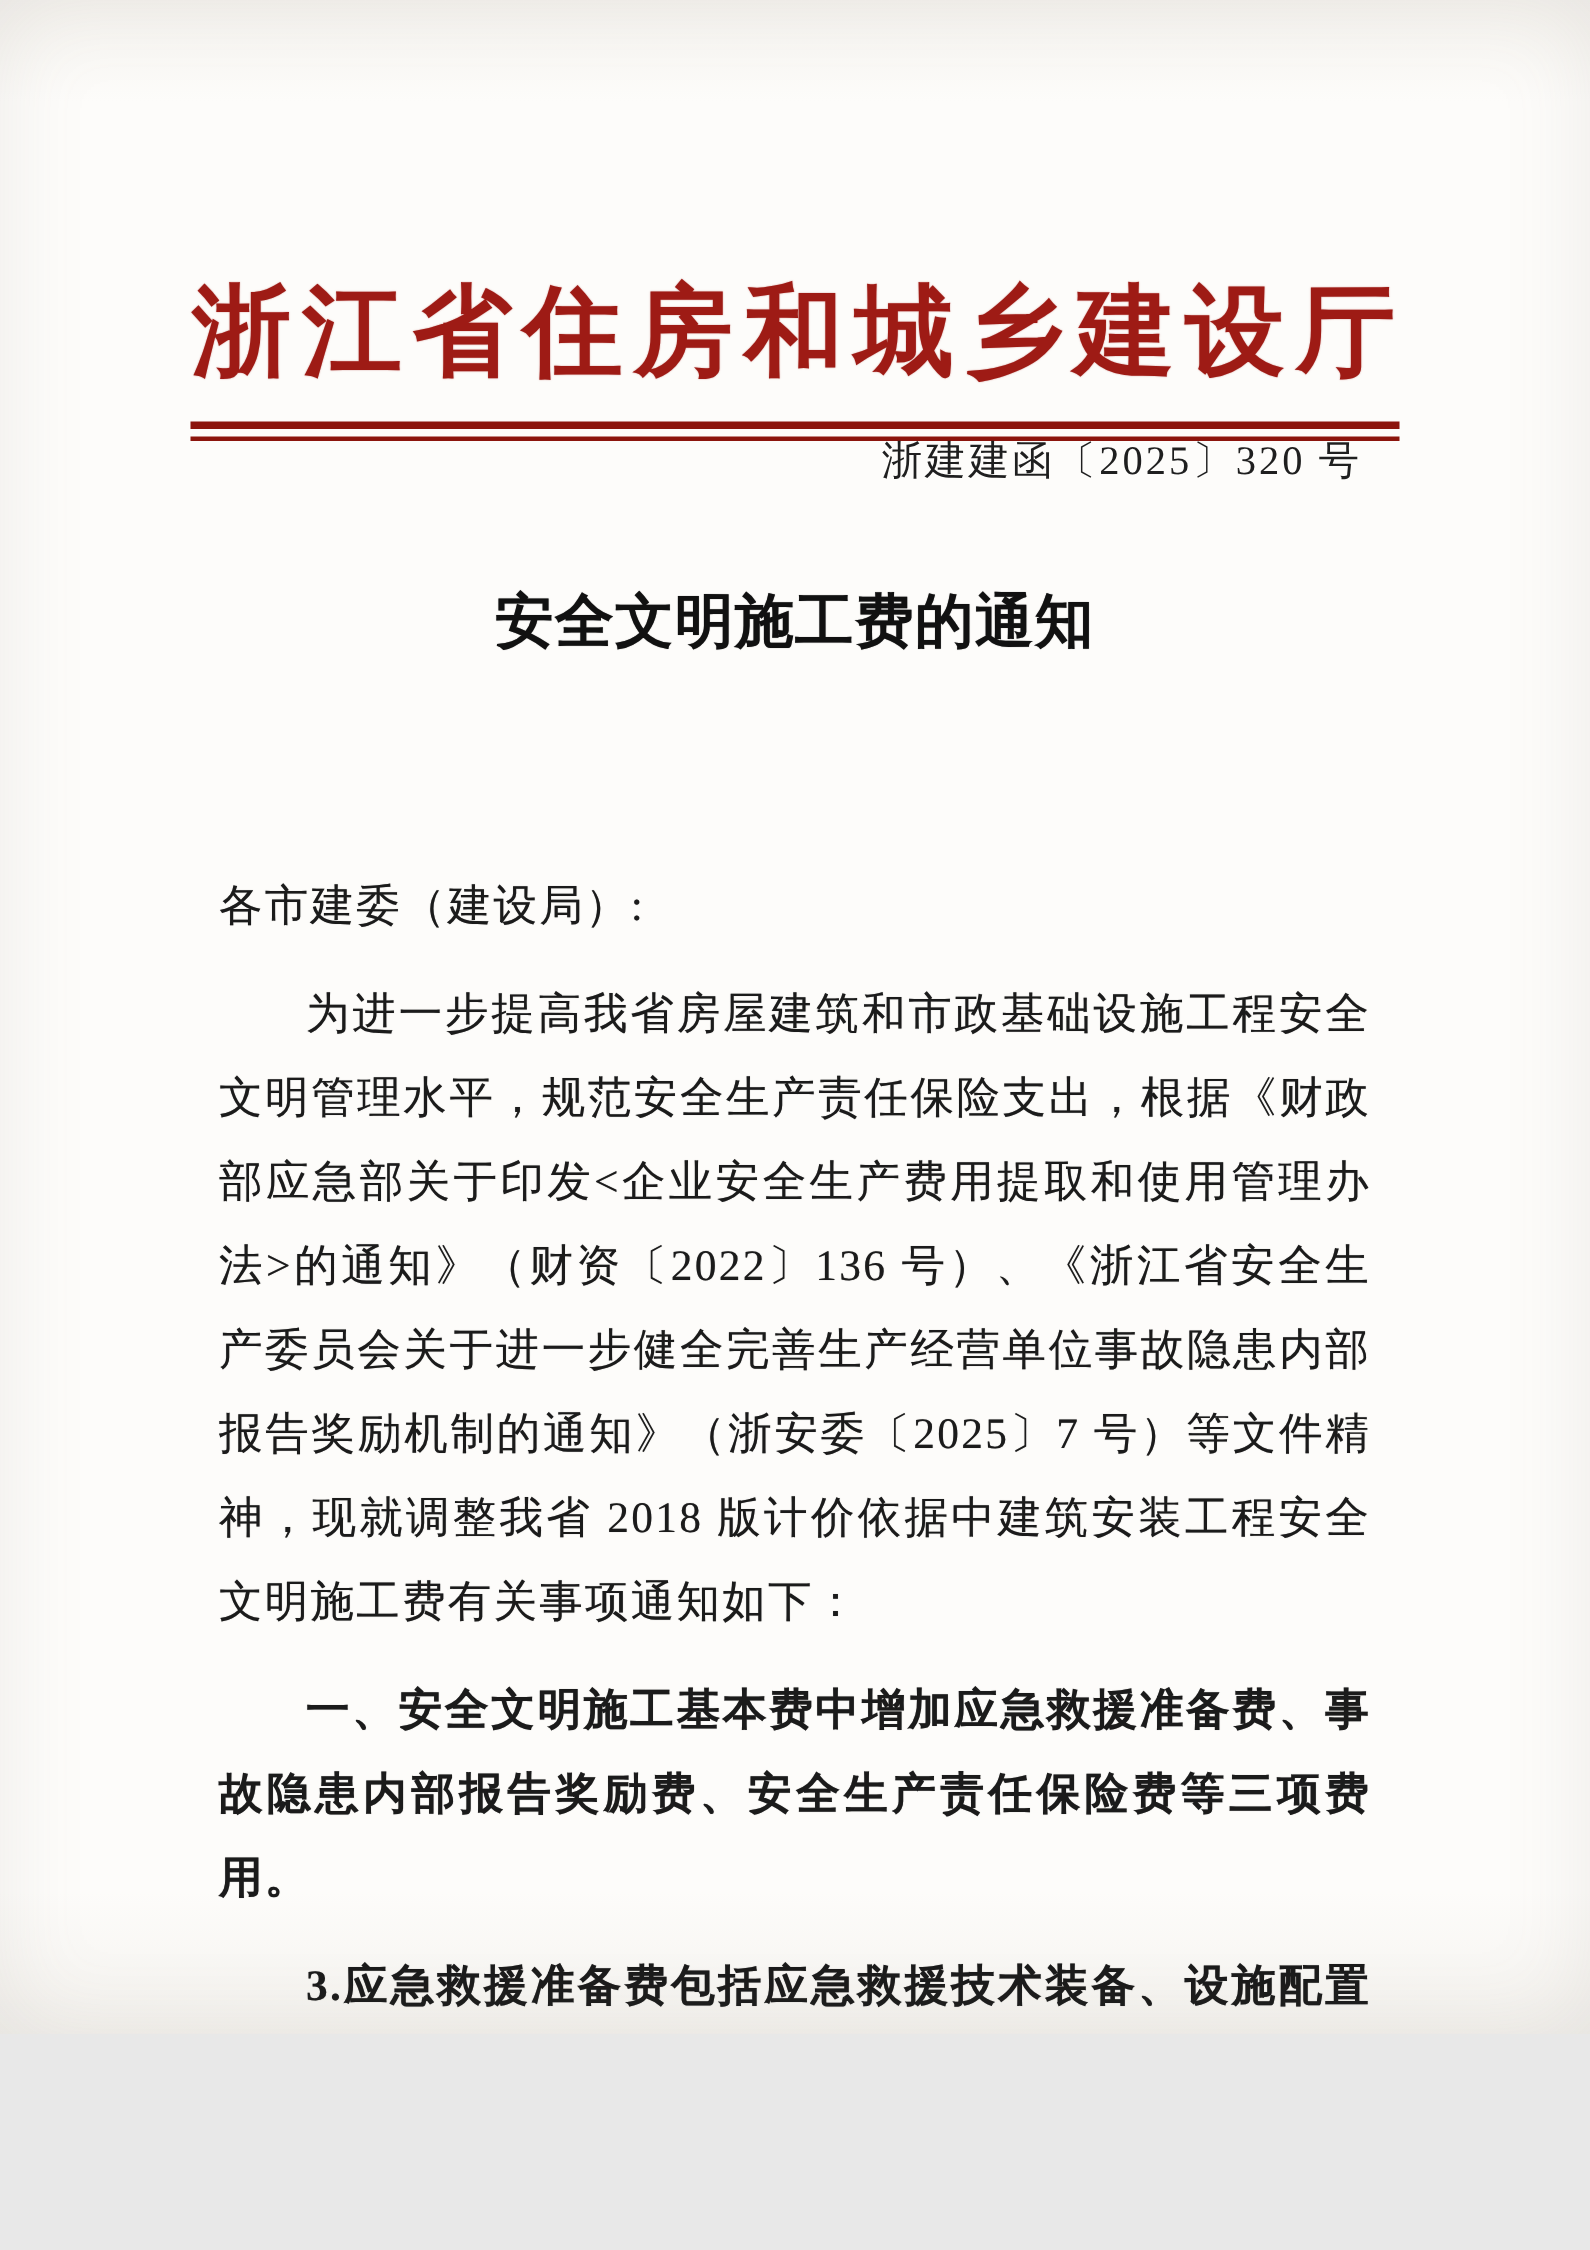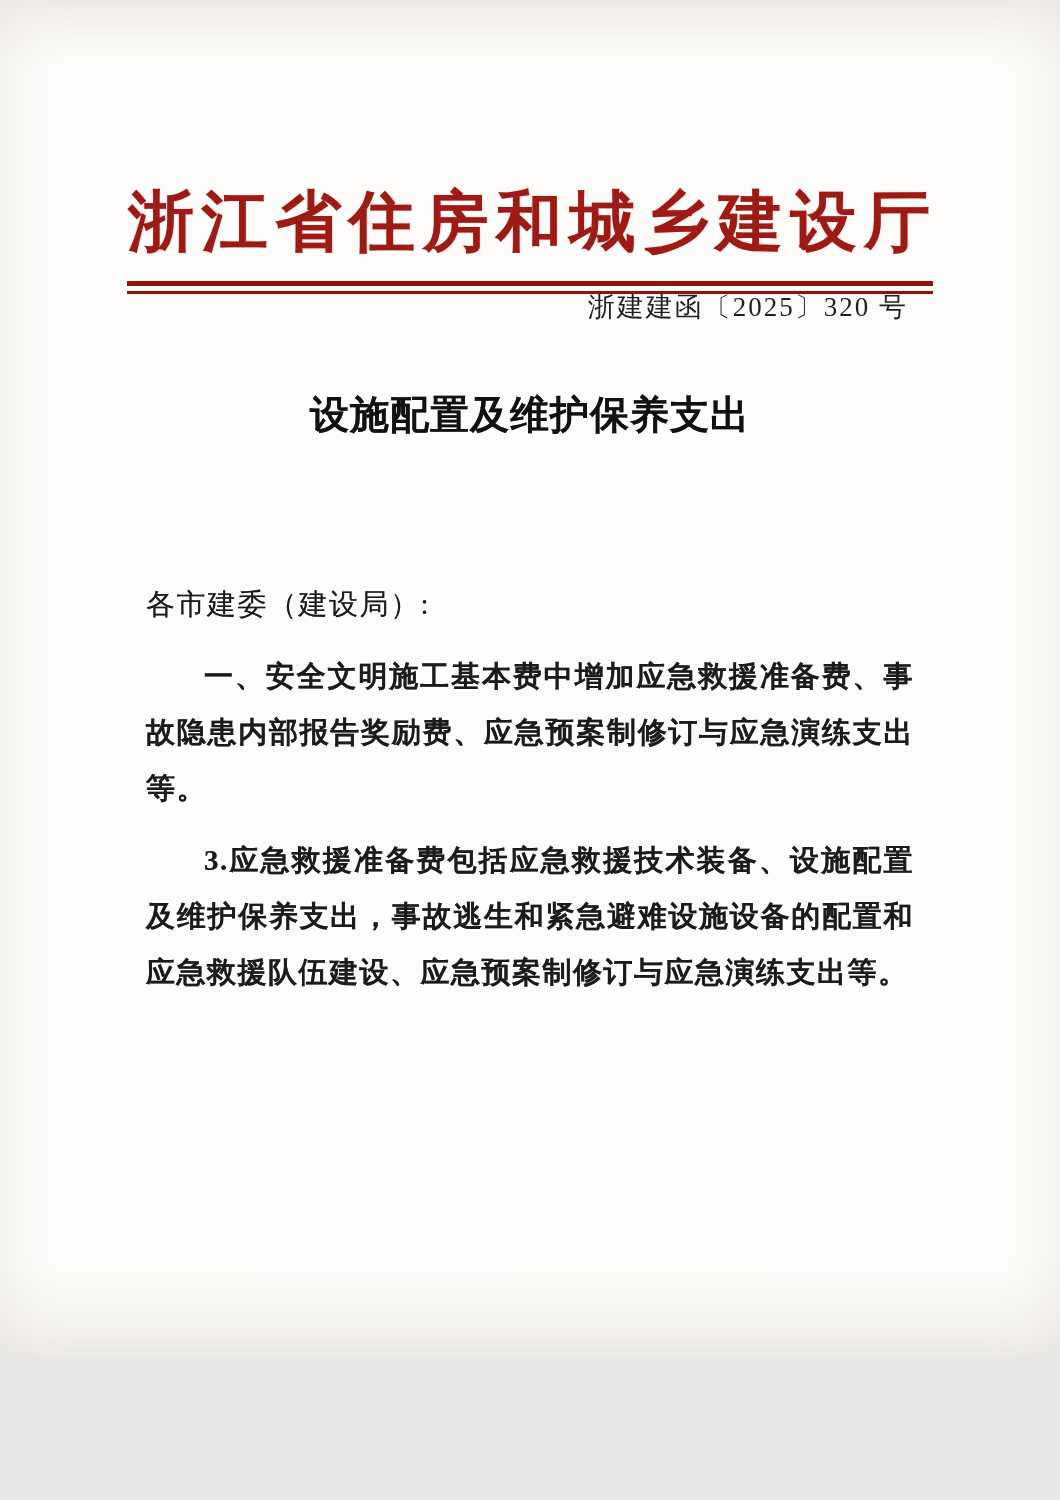--- a/index.html
+++ b/index.html
@@ -123,24 +123,25 @@
 <div class="page">
 
   <div class="agency-letterhead">浙江省住房和城乡建设厅</div>
 
   <div class="rule-thick"></div>
   <div class="rule-thin"></div>
 
   <div class="doc-number">浙建建函〔2025〕320 号</div>
 
   <div class="doc-title">
-    <div>设施配置及维护保养支出</div>
+    <div>安全文明施工费的通知</div>
   </div>
 
   <div class="doc-body">
     <p class="salutation">各市建委（建设局）:</p>
-    <p class="bold">一、安全文明施工基本费中增加应急救援准备费、事故隐患内部报告奖励费、应急预案制修订与应急演练支出等。</p>
+    <p>为进一步提高我省房屋建筑和市政基础设施工程安全文明管理水平，规范安全生产责任保险支出，根据《财政部应急部关于印发&lt;企业安全生产费用提取和使用管理办法&gt;的通知》（财资〔2022〕136 号）、《浙江省安全生产委员会关于进一步健全完善生产经营单位事故隐患内部报告奖励机制的通知》（浙安委〔2025〕7 号）等文件精神，现就调整我省 2018 版计价依据中建筑安装工程安全文明施工费有关事项通知如下：</p>
+    <p class="bold">一、安全文明施工基本费中增加应急救援准备费、事故隐患内部报告奖励费、安全生产责任保险费等三项费用。</p>
     <p class="bold">3.应急救援准备费包括应急救援技术装备、设施配置及维护保养支出，事故逃生和紧急避难设施设备的配置和应急救援队伍建设、应急预案制修订与应急演练支出等。</p>
   </div>
 
   <div class="page-number">— 1 —</div>
 
 </div>
 
 </body></html>

